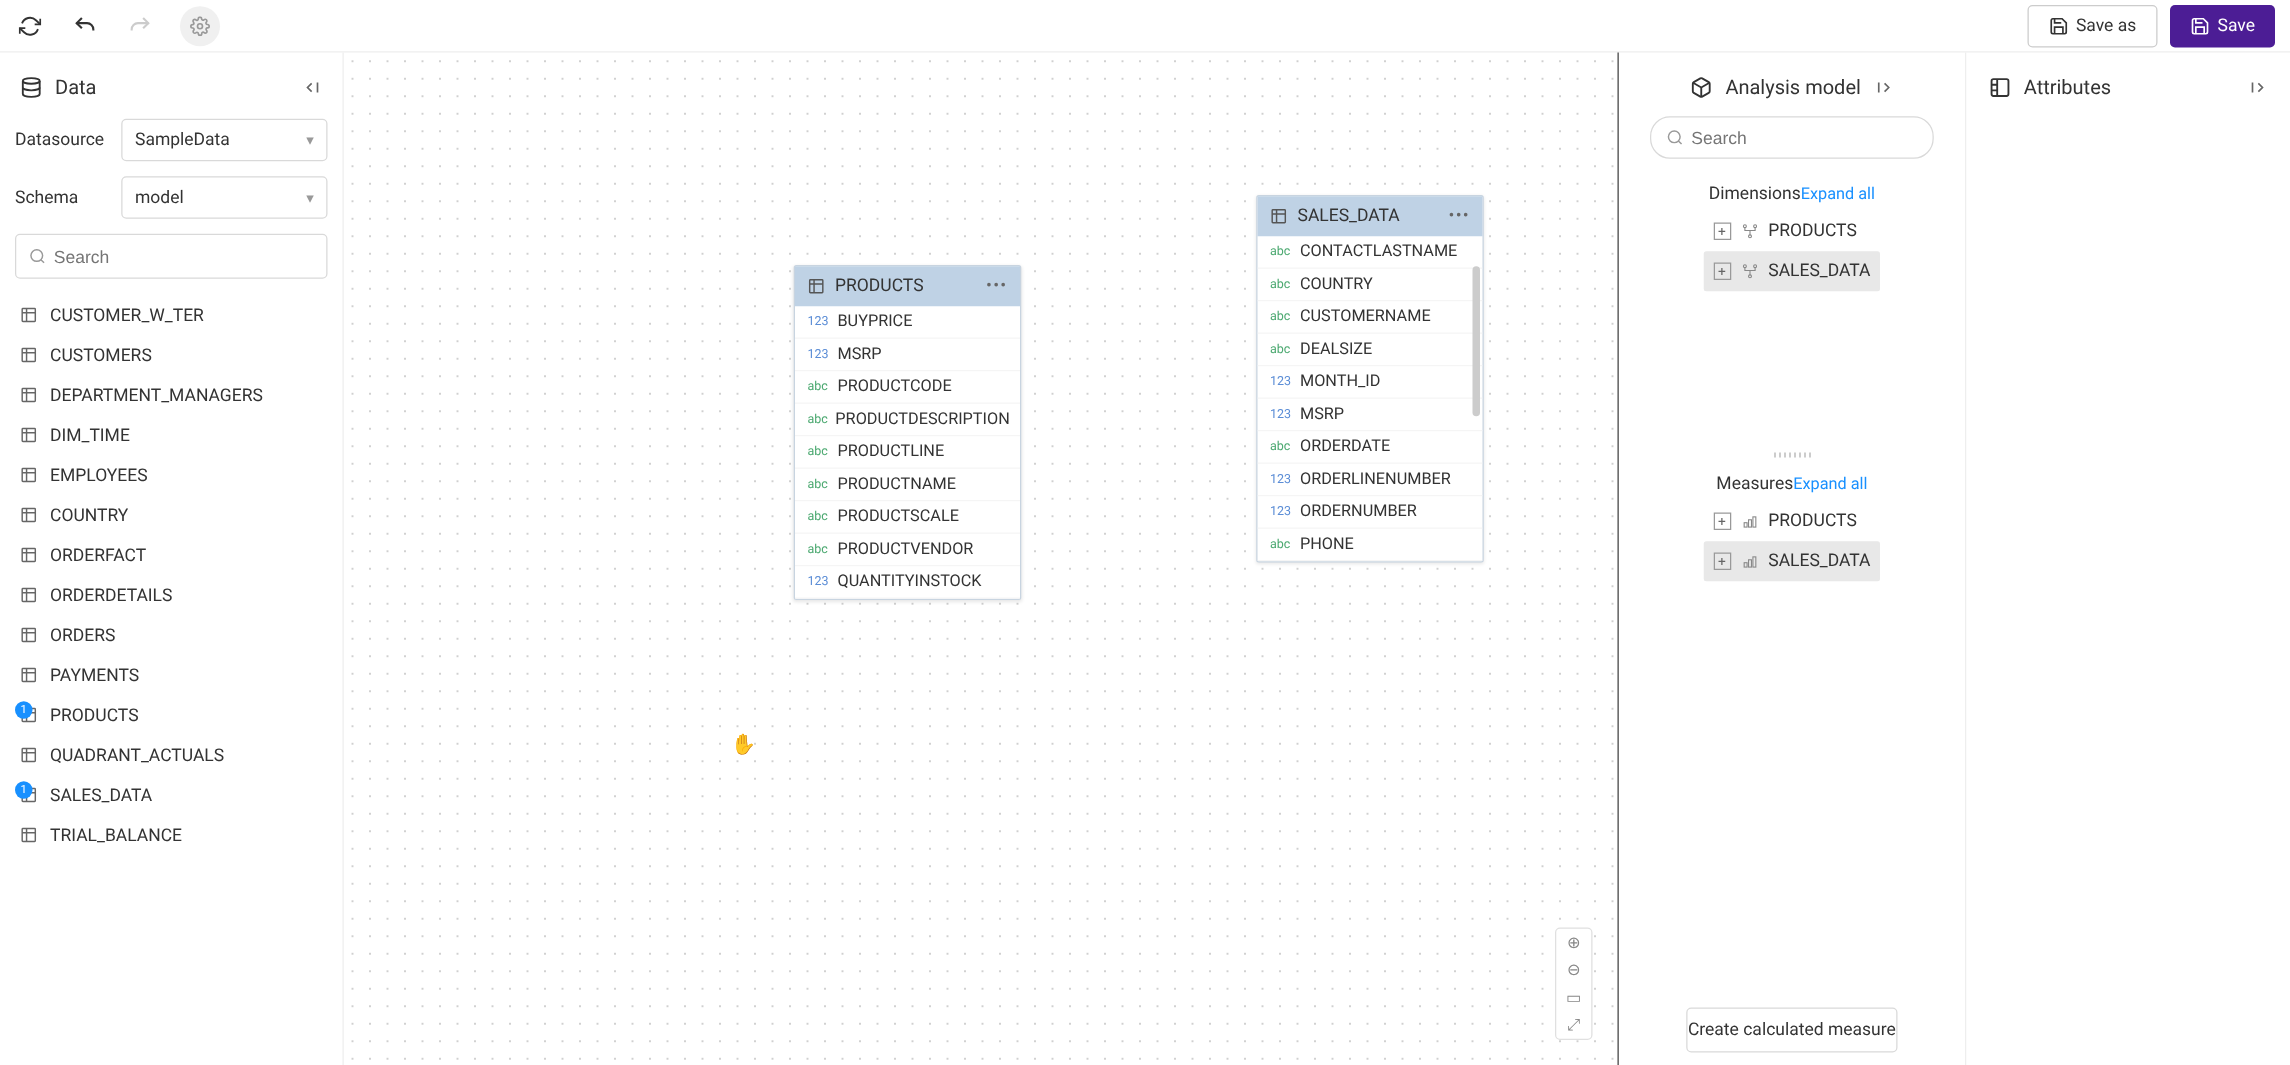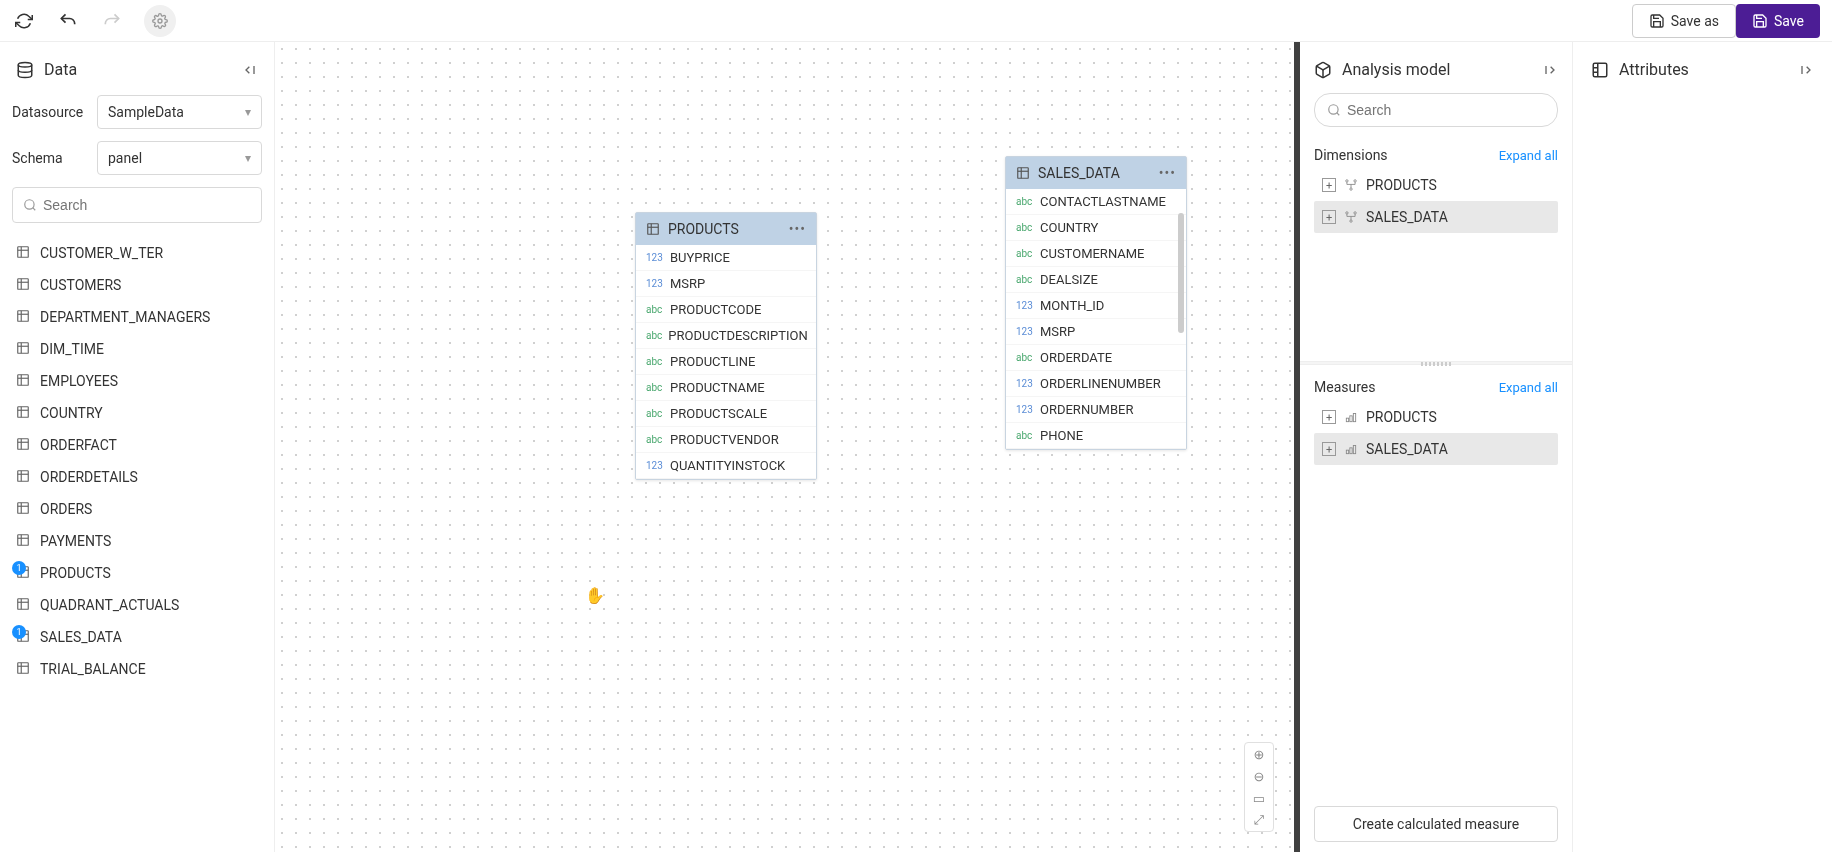--- a/index.html
+++ b/index.html
@@ -4,21 +4,21 @@
 <style>
 * { box-sizing: border-box; margin: 0; padding: 0; }
 body { font-family: -apple-system, BlinkMacSystemFont, "Segoe UI", Roboto, sans-serif; font-size: 14px; color: #333; background: #fff; width: 1832px; height: 852px; overflow: hidden; }
 
 
 .toolbar { height: 42px; display: flex; align-items: center; padding: 0 12px; border-bottom: 1px solid #eee; }
 .toolbar-left { display: flex; gap: 20px; align-items: center; }
 .toolbar-icon { width: 24px; height: 24px; display: flex; align-items: center; justify-content: center; cursor: pointer; color: #333; }
 .toolbar-icon.disabled { color: #ccc; cursor: default; }
 .toolbar-icon.gear { background: #f0f0f0; border-radius: 50%; width: 32px; height: 32px; }
-.toolbar-right { margin-left: auto; display: flex; }
+.toolbar-right { margin-left: auto; display: flex; gap: 10px; }
 .btn { height: 34px; padding: 0 16px; border-radius: 4px; display: flex; align-items: center; gap: 6px; cursor: pointer; font-size: 14px; }
 .btn-outline { border: 1px solid #ccc; background: #fff; color: #333; }
 .btn-primary { background: #4c1d95; color: #fff; border: none; }
 
 
 .main { display: flex; height: calc(100% - 42px); }
 
 
 .left-panel { width: 275px; border-right: 1px solid #eee; display: flex; flex-direction: column; padding: 10px 12px; }
 .panel-header { display: flex; align-items: center; gap: 10px; padding: 8px 4px 16px; }
@@ -48,21 +48,21 @@
 .canvas-table.products { left: 360px; top: 170px; width: 182px; }
 .canvas-table.sales { left: 730px; top: 114px; width: 182px; }
 .canvas-table.sales .canvas-table-body { height: 260px; }
 .scrollbar-track { position: absolute; right: 0; top: 36px; bottom: 0; width: 8px; }
 .scrollbar-thumb { background: #ccc; width: 6px; height: 120px; margin-top: 20px; border-radius: 3px; }
 .zoom-controls { position: absolute; right: 20px; bottom: 20px; background: #fff; border: 1px solid #e0e0e0; border-radius: 4px; display: flex; flex-direction: column; }
 .zoom-controls div { width: 28px; height: 22px; display: flex; align-items: center; justify-content: center; cursor: pointer; color: #888; font-size: 13px; }
 .cursor-hand { position: absolute; left: 310px; top: 544px; font-size: 16px; pointer-events: none; }
 
 
-.right-panel { width: 278px; border-left: 6px solid #404040; padding: 10px 14px; display: flex; flex-direction: column; }
+.right-panel { width: 278px; border-left: 1px solid #404040; padding: 10px 14px; display: flex; flex-direction: column; align-items: center; }
 .right-panel .panel-header { padding: 8px 0 14px; }
 .search-pill { border: 1px solid #d9d9d9; border-radius: 16px; height: 34px; display: flex; align-items: center; padding: 0 12px; gap: 6px; margin-bottom: 14px; }
 .search-pill input { border: none; outline: none; flex: 1; font-size: 14px; }
 .section-header { display: flex; justify-content: space-between; align-items: center; padding: 6px 0; font-size: 14px; }
 .section-header .action { color: #1890ff; cursor: pointer; font-size: 13px; }
 .tree-item { display: flex; align-items: center; gap: 8px; padding: 8px 8px; cursor: pointer; border-radius: 2px; }
 .tree-item.selected { background: #e8e8e8; }
 .expand-icon { width: 14px; height: 14px; border: 1px solid #999; display: flex; align-items: center; justify-content: center; font-size: 11px; color: #666; }
 .divider { height: 4px; background: #f5f5f5; margin: 8px -14px; border-top: 1px solid #eee; border-bottom: 1px solid #eee; position: relative; }
 .divider::after { content: ""; position: absolute; left: 50%; top: 0; width: 30px; height: 4px; margin-left: -15px; background: repeating-linear-gradient(90deg,#ccc 0 2px,transparent 2px 4px); }
@@ -142,21 +142,21 @@
     <div class="field-row">
       <span class="field-label">Datasource</span>
       <div class="select-box">
         <span>SampleData</span>
         <span class="chevron-down">▾</span>
       </div>
     </div>
     <div class="field-row">
       <span class="field-label">Schema</span>
       <div class="select-box">
-        <span>panel</span>
+        <span>model</span>
         <span class="chevron-down">▾</span>
       </div>
     </div>
     <div class="search-box">
       <svg width="14" height="14" viewBox="0 0 24 24" fill="none" stroke="#999" stroke-width="2">
           <circle cx="11" cy="11" r="8"></circle>
           <line x1="21" y1="21" x2="16.65" y2="16.65"></line>
         </svg>
       <input type="text" placeholder="Search" style="">
     </div>

